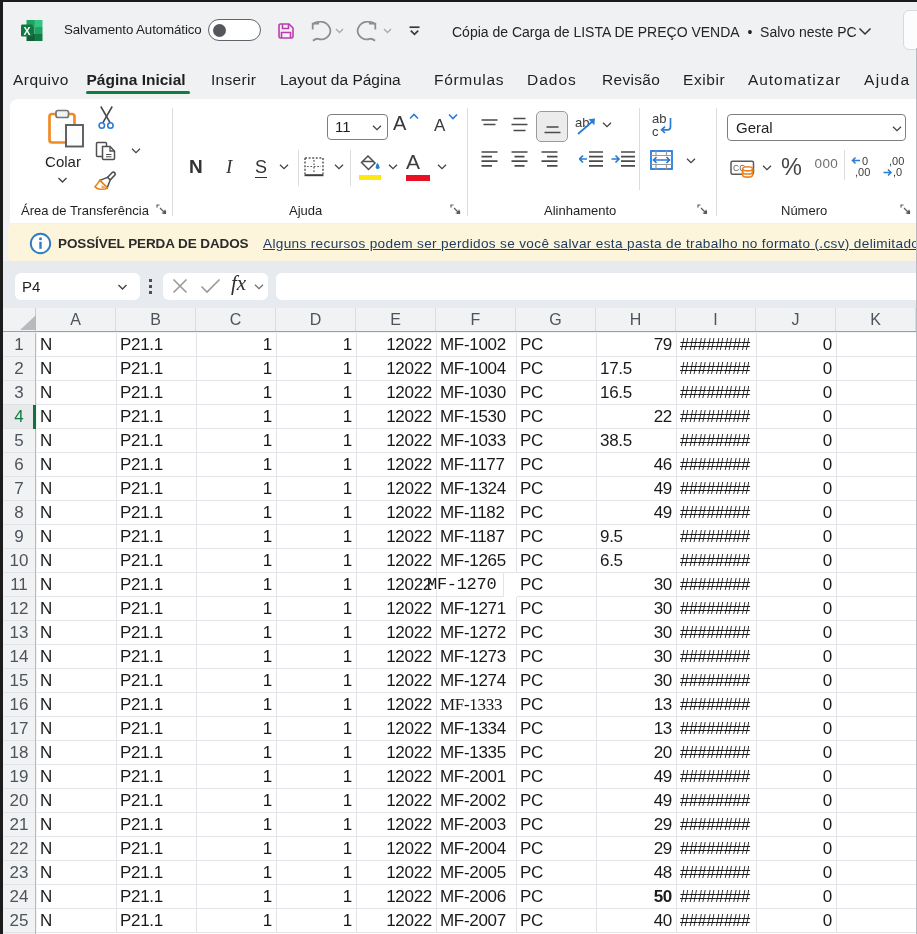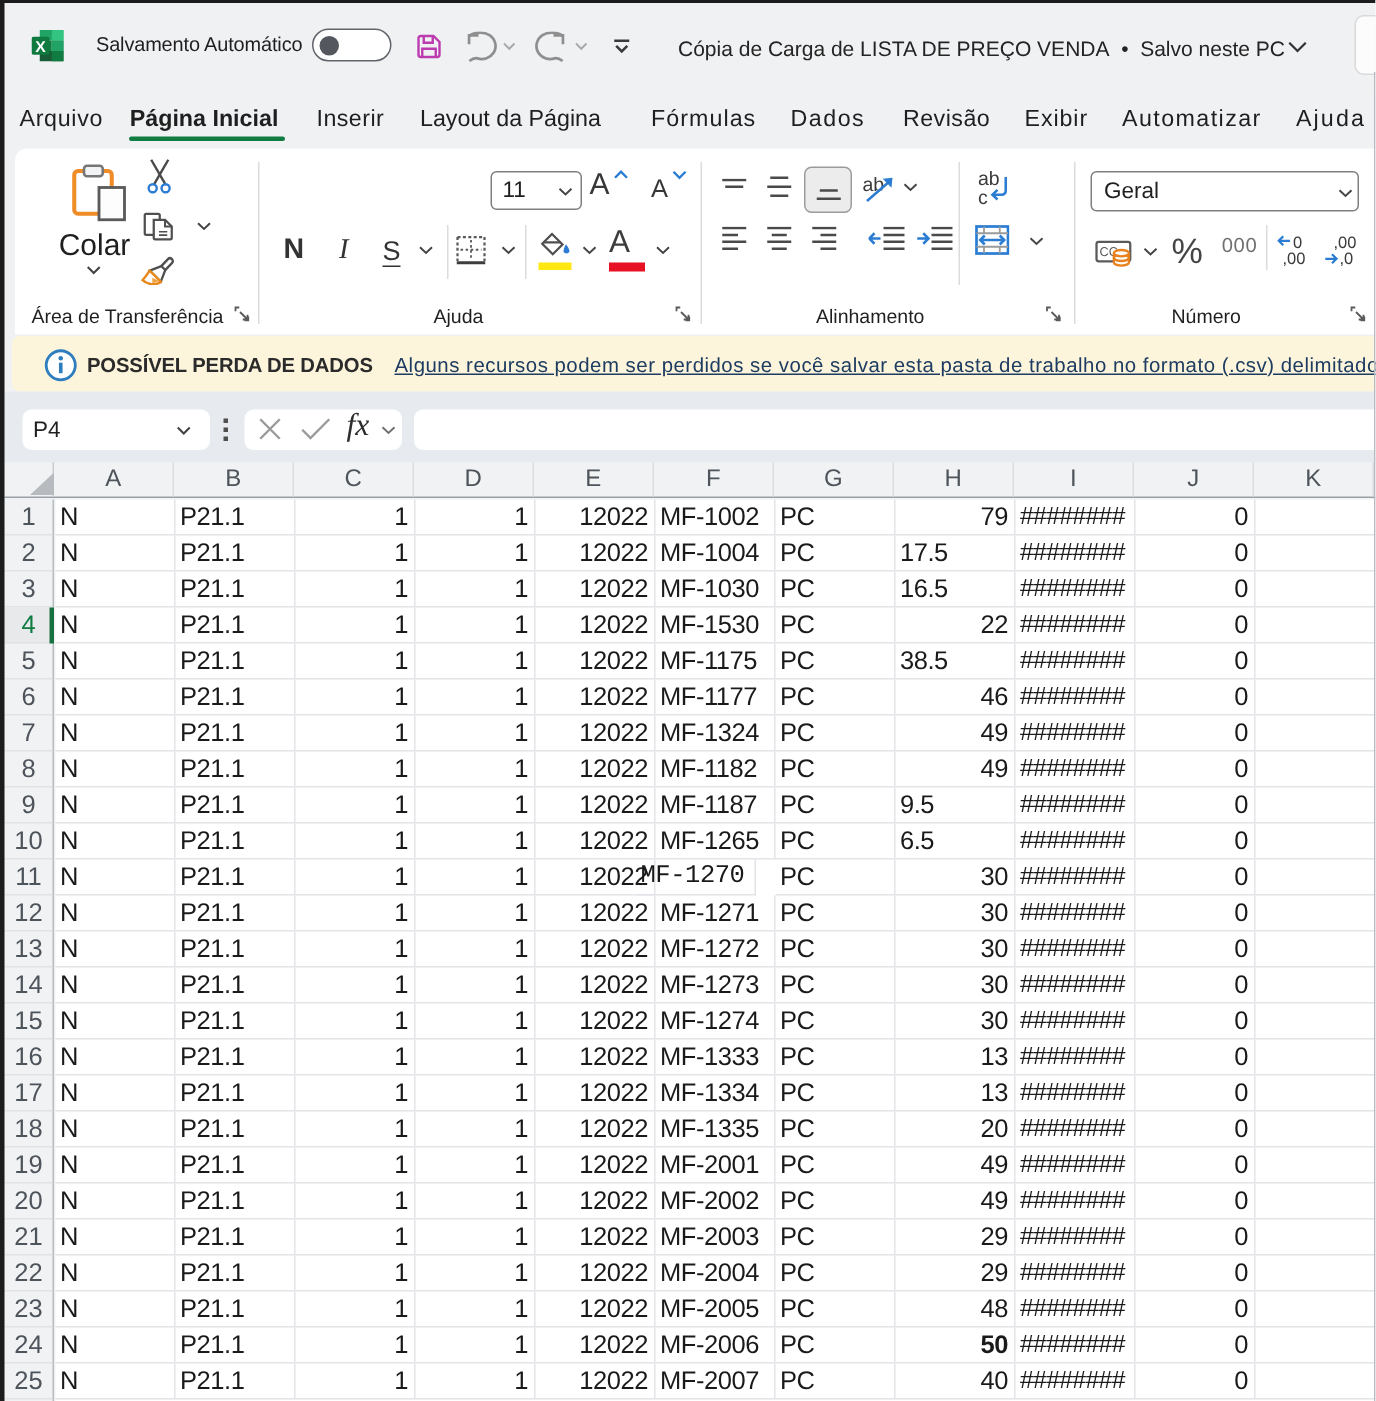--- a/index.html
+++ b/index.html
@@ -102,21 +102,21 @@
   <div class="abs" style="left:86px;top:29px;width:104px;height:3px;background:#107c41;border-radius:2px;"></div>
 </div>
 <div class="abs" id="ribbonbg"></div>
 <div class="abs" id="ribbon">
 
   <svg class="abs" style="left:48px;top:108px;" width="40" height="40" viewBox="0 0 40 40">
     <rect x="1.5" y="6" width="25" height="28.5" rx="2.5" fill="#fff" stroke="#ef8c26" stroke-width="2.7"></rect>
     <rect x="8" y="2.5" width="12.5" height="7" rx="2" fill="#f2f3f4" stroke="#767676" stroke-width="1.7"></rect>
     <rect x="18" y="17" width="17" height="21.5" fill="#fdfdfd" stroke="#5b5b5b" stroke-width="1.9"></rect>
   </svg>
-  <span class="abs" style="left:36px;top:153px;width:54px;text-align:center;font-size:20px;color:#1f1f1f;">Colar</span>
+  <span class="abs" style="left:36px;top:153px;width:54px;text-align:center;font-size:15px;color:#1f1f1f;">Colar</span>
   <svg class="abs" style="left:57px;top:177px;" width="11" height="7" viewBox="0 0 11 7" fill="none" stroke="#444" stroke-width="1.4">
       <path d="M1.5 1 L5.5 5 L9.5 1"></path>
     </svg>
   <svg class="abs" style="left:97px;top:106px;" width="19" height="25" viewBox="0 0 19 25">
     <g fill="none" stroke="#484848" stroke-width="1.6">
       <path d="M3.8 0.5 L13.2 16.8"></path>
         <path d="M15.2 0.5 L5.8 16.8"></path>
     </g>
     <g fill="none" stroke="#2b7cd3" stroke-width="1.6">
       <circle cx="4.8" cy="19.5" r="2.7"></circle>
@@ -417,21 +417,21 @@
       <div class="c tl hash" style="left:640px;width:80px;">########</div>
       <div class="c tr" style="left:720px;width:80px;">0</div>
       <div class="c tl" style="left:800px;width:80px;"></div>
     </div>
     <div class="r" style="top:96px">
       <div class="c tl" style="left:0px;width:80px;">N</div>
       <div class="c tl" style="left:80px;width:80px;">P21.1</div>
       <div class="c tr" style="left:160px;width:80px;">1</div>
       <div class="c tr" style="left:240px;width:80px;">1</div>
       <div class="c tr" style="left:320px;width:80px;">12022</div>
-      <div class="c tl" style="left:400px;width:80px;">MF-1175</div>
+      <div class="c tl" style="left:400px;width:80px;">MF-1033</div>
       <div class="c tl" style="left:480px;width:80px;">PC</div>
       <div class="c tl" style="left:560px;width:80px;">38.5</div>
       <div class="c tl hash" style="left:640px;width:80px;">########</div>
       <div class="c tr" style="left:720px;width:80px;">0</div>
       <div class="c tl" style="left:800px;width:80px;"></div>
     </div>
     <div class="r" style="top:120px">
       <div class="c tl" style="left:0px;width:80px;">N</div>
       <div class="c tl" style="left:80px;width:80px;">P21.1</div>
       <div class="c tr" style="left:160px;width:80px;">1</div>
@@ -560,21 +560,21 @@
       <div class="c tl hash" style="left:640px;width:80px;">########</div>
       <div class="c tr" style="left:720px;width:80px;">0</div>
       <div class="c tl" style="left:800px;width:80px;"></div>
     </div>
     <div class="r" style="top:360px">
       <div class="c tl" style="left:0px;width:80px;">N</div>
       <div class="c tl" style="left:80px;width:80px;">P21.1</div>
       <div class="c tr" style="left:160px;width:80px;">1</div>
       <div class="c tr" style="left:240px;width:80px;">1</div>
       <div class="c tr" style="left:320px;width:80px;">12022</div>
-      <div class="c tl" style="left:400px;width:80px;">MF-1333</div>
+      <div class="c tl" style="left:400px;width:80px;font-family:Liberation Serif, serif;">MF-1333</div>
       <div class="c tl" style="left:480px;width:80px;">PC</div>
       <div class="c tr" style="left:560px;width:80px;">13</div>
       <div class="c tl hash" style="left:640px;width:80px;">########</div>
       <div class="c tr" style="left:720px;width:80px;">0</div>
       <div class="c tl" style="left:800px;width:80px;"></div>
     </div>
     <div class="r" style="top:384px">
       <div class="c tl" style="left:0px;width:80px;">N</div>
       <div class="c tl" style="left:80px;width:80px;">P21.1</div>
       <div class="c tr" style="left:160px;width:80px;">1</div>

